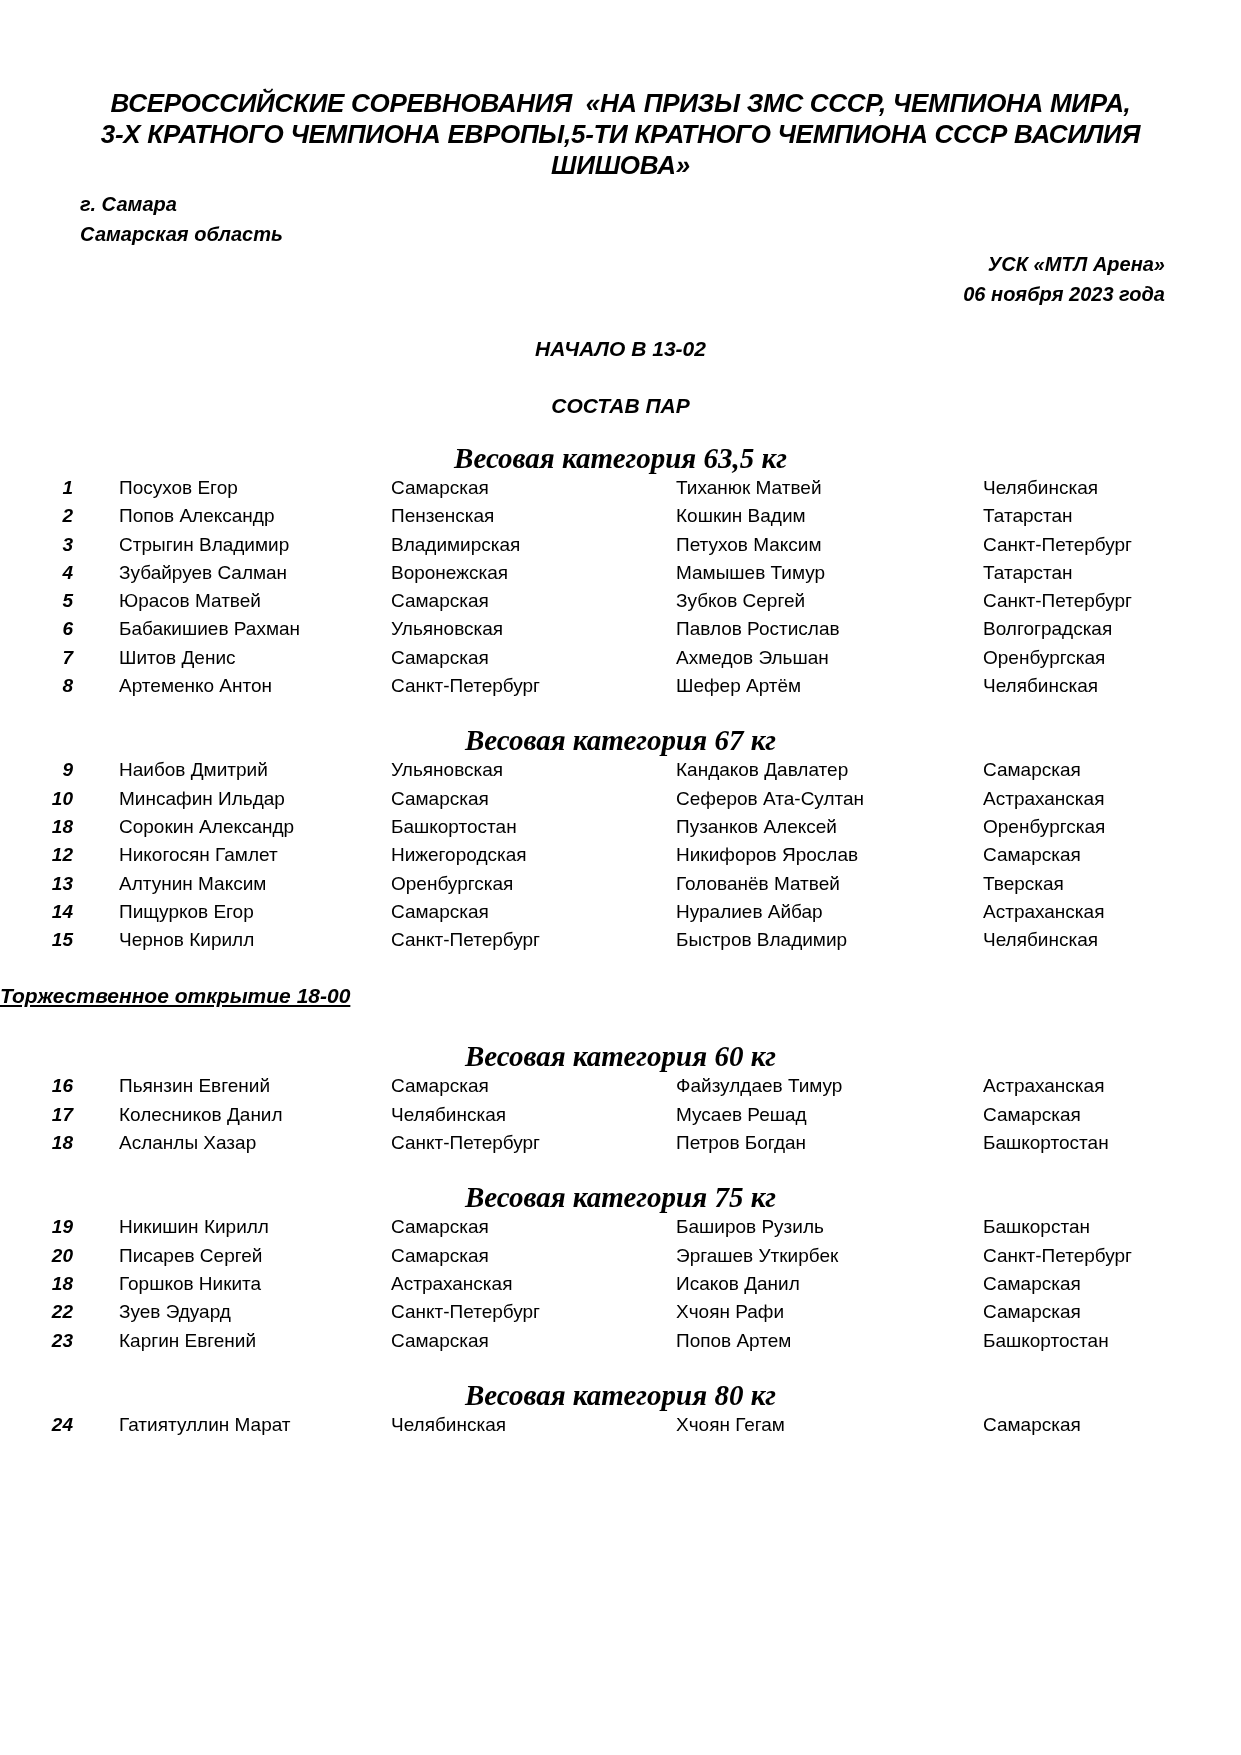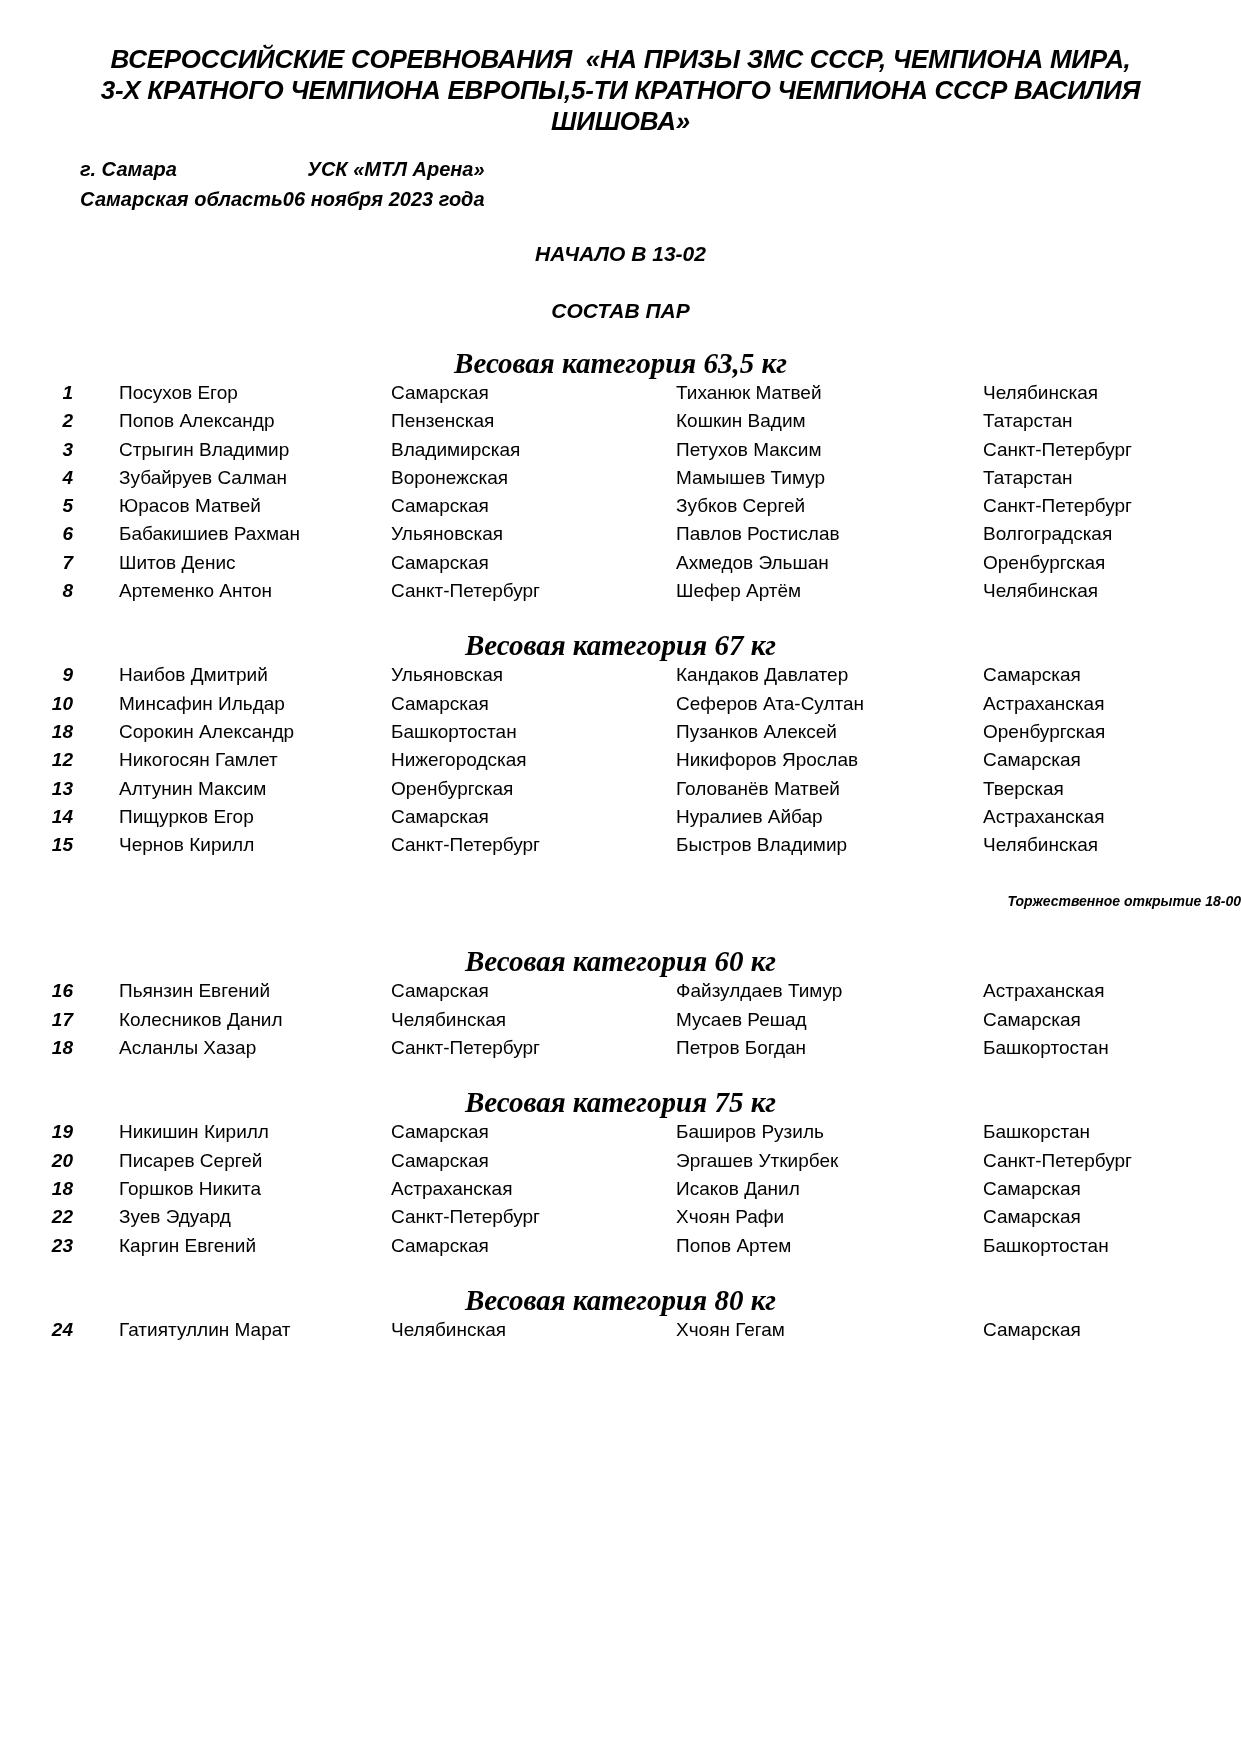--- a/index.html
+++ b/index.html
@@ -12,49 +12,50 @@
     color:#000000;
     font-family:"Liberation Sans", sans-serif;
     overflow:hidden;
   }
   .title {
     padding-top:44px;
     text-align:center;
     font-weight:bold; font-style:italic;
     font-size:26px; line-height:31px;
     letter-spacing:-0.3px;
+    margin-top:44px;
   }
   .title-line { white-space:pre; }
   .meta {
-    display:flex; 
-    margin-top:17px;
+    display:flex; justify-content:space-between;
+    margin-top:8px;
     padding:0 76px 0 80px;
     font-weight:bold; font-style:italic;
-    font-size:20px; line-height:30px;
+    font-size:20px; line-height:30px;flex-direction:column;
   }
   .meta-right { text-align:right; }
   .center-line {
     text-align:center;
     font-weight:bold; font-style:italic;
     font-size:21px; line-height:24px;
   }
   .start-time { margin-top:28px; }
   .pairs-title { margin-top:33px; }
   .category-heading {
     margin-top:28px;
     text-align:center;
     font-family:"Liberation Serif", serif;
     font-weight:bold; font-style:italic;
     font-size:29px; line-height:24px;
   }
   .opening-heading {
     margin-top:30px; margin-bottom:36px;
-    text-align:right;
-    font-weight:bold; font-style:italic;
-    font-size:14px; line-height:24px;
+    text-align:left;
+    font-weight:bold; font-style:italic;
+    font-size:21px; line-height:24px;text-decoration:underline;
   }
   .rows { margin-top:4px; }
   .row {
     position:relative;
     height:28.3px;
     font-size:19px; line-height:28.3px;
   }
   .cell { position:absolute; top:0; white-space:nowrap; }
   .num {
     left:0; width:73px;

